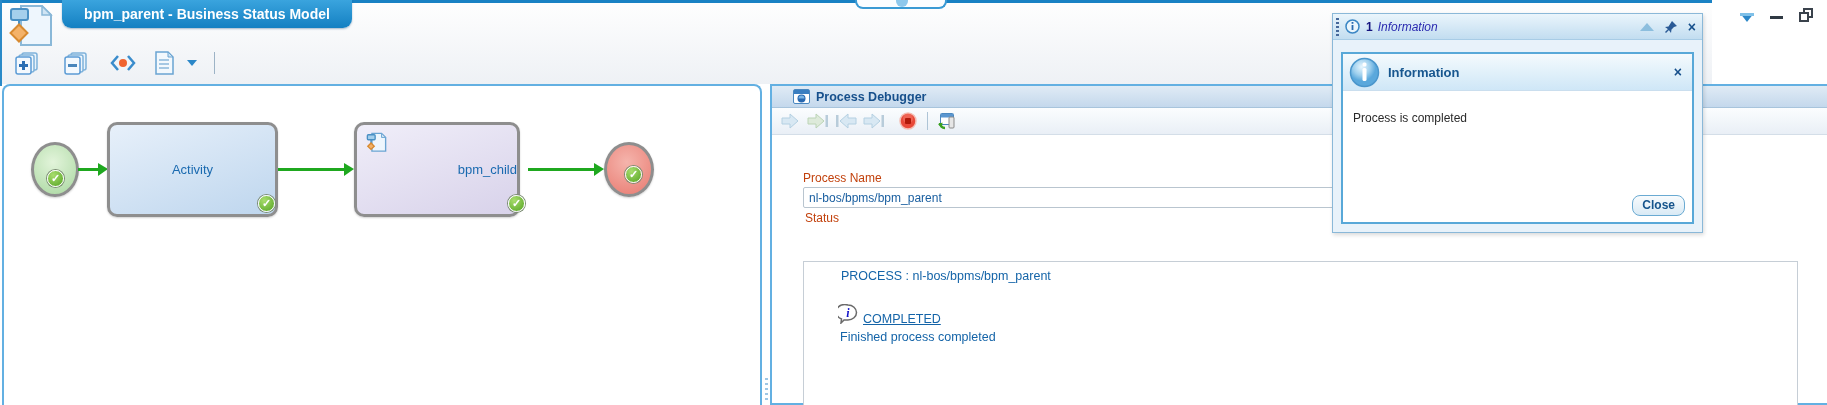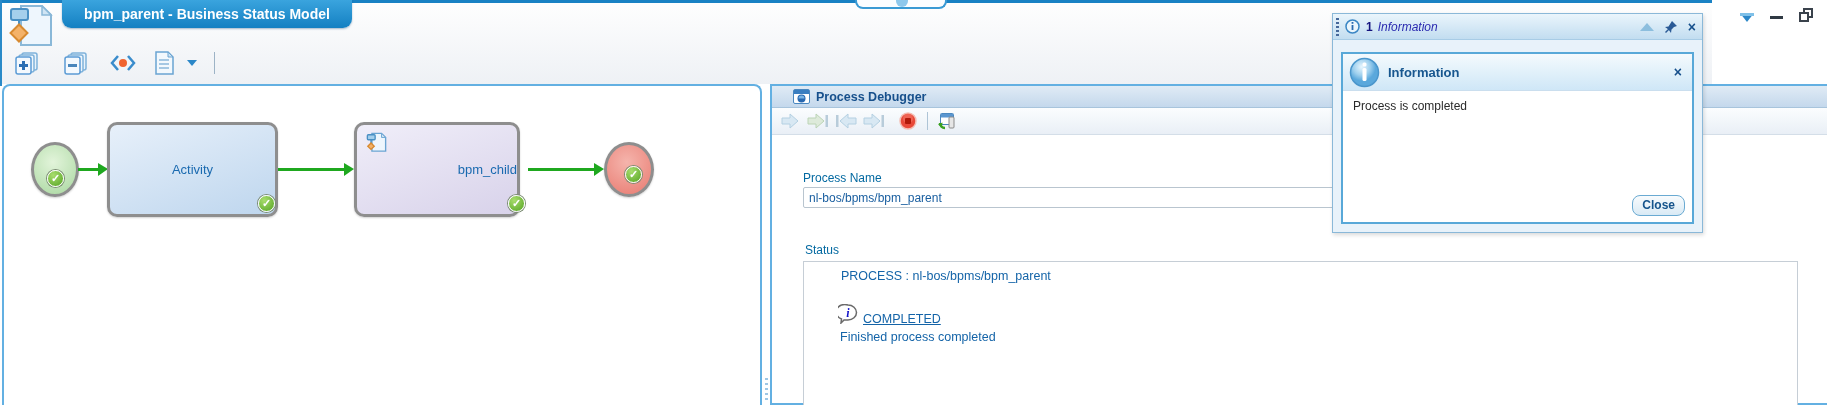--- a/index.html
+++ b/index.html
@@ -85,26 +85,26 @@
   #dbg-header { height:22px; background:linear-gradient(#e0ebf5,#c4d8ec);
     border-bottom:1px solid #a8c4dc; display:flex; align-items:center; padding-left:21px;
     color:#17508c; font-weight:bold; font-size:12.5px; }
   #dbg-header .ttl { margin-left:6px; }
   #dbg-toolbar { height:27px; background:linear-gradient(#fbfdfe,#e9eff6);
     border-bottom:1px solid #d4dee8; display:flex; align-items:center; padding-left:4px; }
   .dbtn { display:flex; align-items:center; justify-content:center; width:24px; height:22px; margin:0 2px; }
   .dbg-sep { width:1px; height:18px; background:#aec4d6; margin:0 5px; }
   #dbg-content { position:relative; height:271px; }
 
-  .field-label { position:absolute; color:#0369a1; font-size:12px; }
+  .field-label { position:absolute; color:#c2410c; font-size:12px; }
   #process-name-label { left:31px; top:36px; }
   #process-name-input { position:absolute; left:31px; top:52px; width:818px; height:21px;
     border:1px solid #b9c5cf; border-radius:2px; padding:2px 5px; color:#1a5fa0;
     font-family:"Liberation Sans",sans-serif; font-size:12px; background:#fff; }
-  #status-label { left:33px; top:108px; }
+  #status-label { left:33px; top:76px; }
   #status-box { position:absolute; left:31px; top:126px; width:995px; height:190px;
     border:1px solid #c6ced6; background:#fff; color:#1464a8; font-size:12.5px; }
   #status-line1 { position:absolute; left:37px; top:7px; }
   #status-state-icon { position:absolute; left:34px; top:42px; }
   #status-state { position:absolute; left:59px; top:50px;text-decoration:underline; }
   #status-detail { position:absolute; left:36px; top:68px; }
 
   
   #notif-window { left:1332px; top:13px; width:371px; height:220px;
     background:#e8f2fa; border:1px solid #8ab8d8; box-shadow:1px 2px 4px rgba(0,0,0,.15); }
@@ -119,21 +119,21 @@
   .notif-collapse { width:0; height:0; border-left:7px solid transparent;
     border-right:7px solid transparent; border-bottom:8px solid #8cbede; }
   .notif-x, .dlg-x { color:#17508c; font-weight:bold; font-size:14px; line-height:14px; }
 
   #info-dialog { position:absolute; left:8px; top:38px; width:353px; height:172px;
     border:2px solid #58a8d8; background:#fff; }
   #info-dlg-header { height:37px; background:linear-gradient(#f4fafd,#cfe7f7);
     border-bottom:1px solid #cadeee; display:flex; align-items:center; padding:0 10px 0 6px; }
   #info-dlg-title { color:#17568f; font-weight:bold; font-size:13px; margin-left:8px; }
   #info-dlg-header .dlg-x { margin-left:auto; }
-  #info-dlg-message { padding:8px 10px; color:#2a2a2a; }
+  #info-dlg-message { padding:20px 10px; color:#2a2a2a; }
   #info-close-btn { position:absolute; right:7px; bottom:6px; padding:2px 9px 3px;
     background:linear-gradient(#f8fbfd,#d9eaf5); border:1px solid #6aaad2; border-radius:8px;
     color:#15548c; font-weight:bold; font-size:12px;
     font-family:"Liberation Sans",sans-serif; }
 </style>
 </head>
 <body>
 
 <div id="header-bg" class="abs"></div>
 <div id="frame-topline" class="abs"></div>

